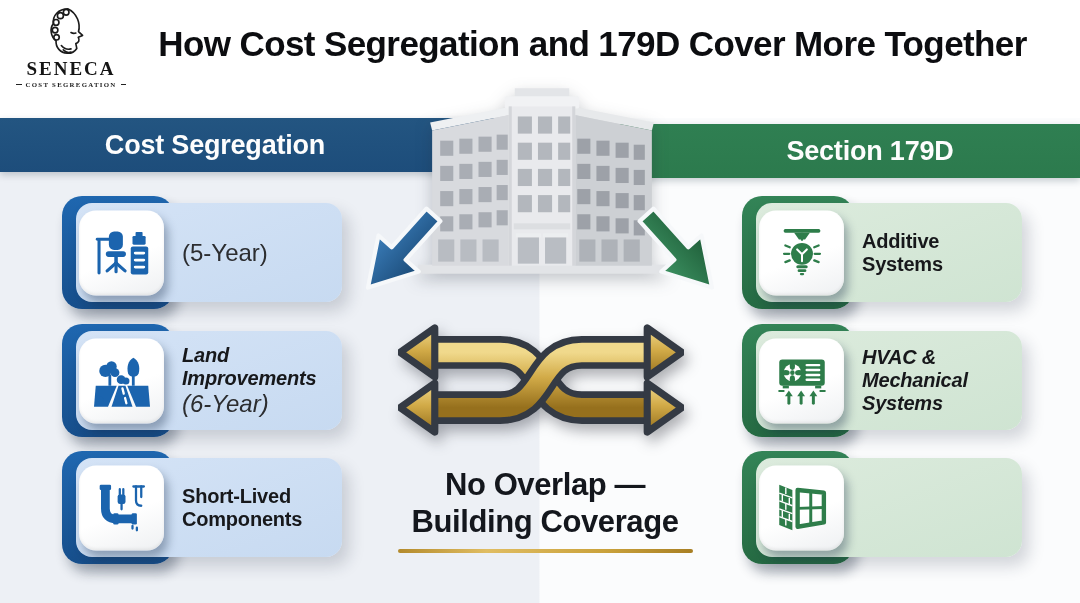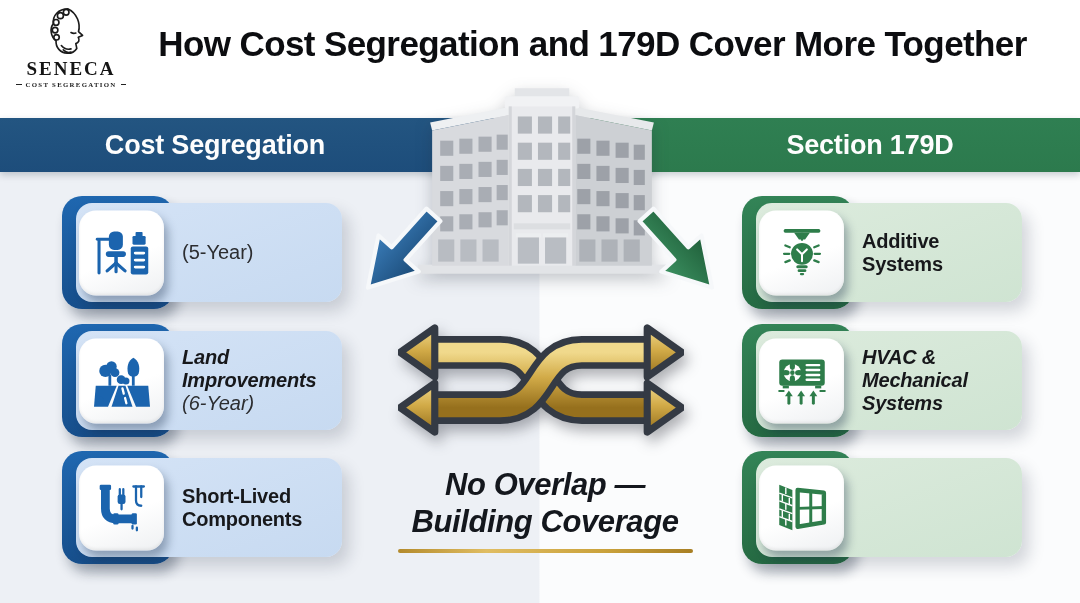--- a/index.html
+++ b/index.html
@@ -20,48 +20,48 @@
   .brand-tagline span { font-family:"Liberation Serif", serif; font-size:6.8px; letter-spacing:1.3px; color:#222; font-weight:700; white-space:nowrap; }
   .brand-tagline i { display:block; width:13px; height:0; border-top:1.4px solid #222; }
   .main-title {
     position:absolute; left:120px; right:15px; top:24px; text-align:center;
     font-size:35px; font-weight:700; letter-spacing:-.6px; color:#0c0d10;
   }
 
   
   .bar { position:absolute; top:118px; height:54px; display:flex; align-items:center; box-shadow:0 3px 7px rgba(20,40,60,.22); }
   .bar-left  { left:0; width:541px; background:linear-gradient(180deg,#235581,#1d4d7b); }
-  .bar-right { left:539px; width:541px; background:linear-gradient(180deg,#2f7f52,#2c7a4d); }
+  .bar-right { left:539px; width:541px; background:linear-gradient(180deg,#2f7f52,#2c7a4d);margin-top:6px; }
   .bar-label { color:#fdfdfd; font-size:27px; font-weight:700; letter-spacing:-.2px; }
   .bar-left  .bar-label { width:430px; text-align:center; }
   .bar-right .bar-label { margin-left:auto; width:420px; text-align:center; }
 
   
   .building { position:absolute; left:416px; top:86px; width:252px; height:192px; filter:drop-shadow(0 6px 8px rgba(30,40,50,.25)); }
   .flow-arrow { position:absolute; width:96px; height:104px; }
   .flow-arrow svg { width:100%; height:100%; overflow:visible; }
   .arrow-blue  { left:352px; top:200px; transform:rotate(42deg); }
   .arrow-green { left:632px; top:200px; transform:rotate(-42deg); }
 
   
   .shuffle { position:absolute; left:398px; top:311px; width:286px; height:138px; filter:drop-shadow(4px 7px 7px rgba(25,30,40,.35)); }
-  .caption { position:absolute; left:365px; top:466px; width:360px; text-align:center; color:#14171d; font-weight:700; font-size:31px; line-height:1.2; letter-spacing:-.4px;font-style:italic; }
+  .caption { position:absolute; left:365px; top:466px; width:360px; text-align:center; color:#14171d; font-weight:700; font-size:31px; line-height:1.2; letter-spacing:-.4px; }
   .gold-rule { position:absolute; left:398px; top:549px; width:295px; height:4px; border-radius:2px;
     background:linear-gradient(90deg,#b38a2c,#e0bd62 30%,#caa23c 70%,#a87f24); }
 
   
   .card { position:absolute; width:280px; height:113px; }
   .card .frame { position:absolute; left:0; top:0; width:112px; height:113px; border-radius:20px; box-shadow:5px 9px 12px rgba(20,35,55,.32); }
   .card .main  { position:absolute; left:14px; top:7px; right:0; bottom:7px; border-radius:16px; box-shadow:7px 9px 16px rgba(25,40,60,.18); }
   .card .tile  { position:absolute; left:17px; top:50%; transform:translateY(-50%); width:85px; height:85px; border-radius:17px;
     background:linear-gradient(160deg,#ffffff 55%,#eef0f2); box-shadow:4px 7px 10px rgba(20,40,70,.35), inset 0 -2px 3px rgba(0,0,0,.06);
     display:flex; align-items:center; justify-content:center; }
   .card .txt { position:absolute; left:120px; right:6px; top:50%; transform:translateY(-50%); }
   .card .t1 { font-weight:700; font-size:20px; line-height:1.17; color:#17181b; letter-spacing:-.2px; }
-  .card .t2 { font-size:20px; line-height:1.17; color:#2c2d30; }
+  .card .t2 { font-size:24px; line-height:1.17; color:#2c2d30; }
   .card-blue  .frame { background:linear-gradient(180deg,#1f67b0,#174f8c); }
   .card-blue  .main  { background:linear-gradient(160deg,#d4e3f6,#c7daf1); }
   .card-green .frame { background:linear-gradient(180deg,#338457,#266b43); }
   .card-green .main  { background:linear-gradient(160deg,#dcebdd,#cfe4d2); }
 
   .col-left  .card { left:62px; }
   .col-right .card { left:742px; }
   .row-0 { top:196px; } .row-1 { top:324px;font-style:italic; } .row-2 { top:451px; }
 </style>
 </head>

